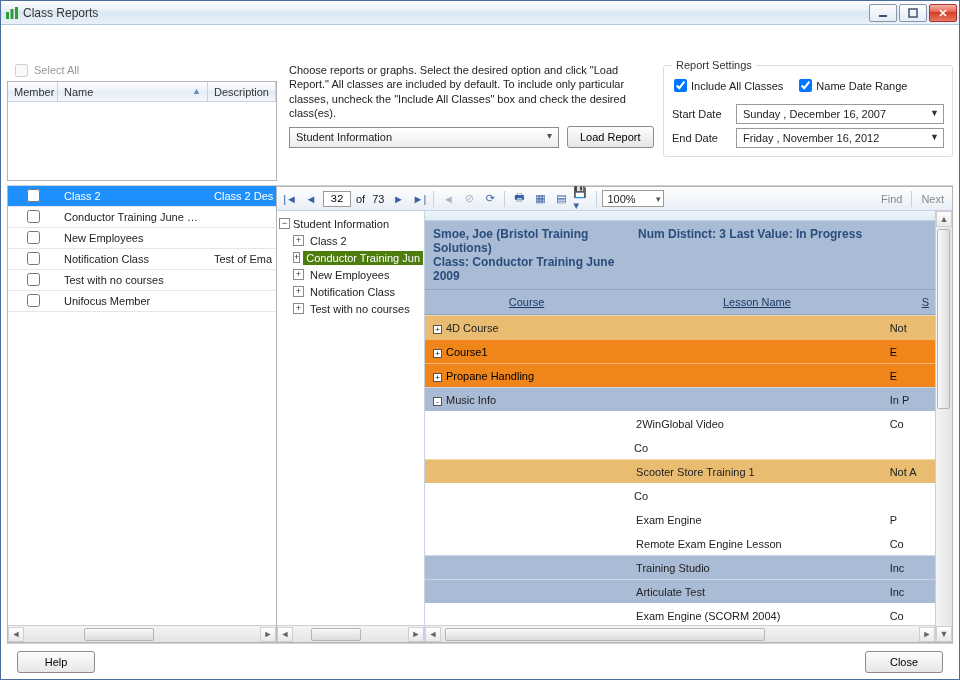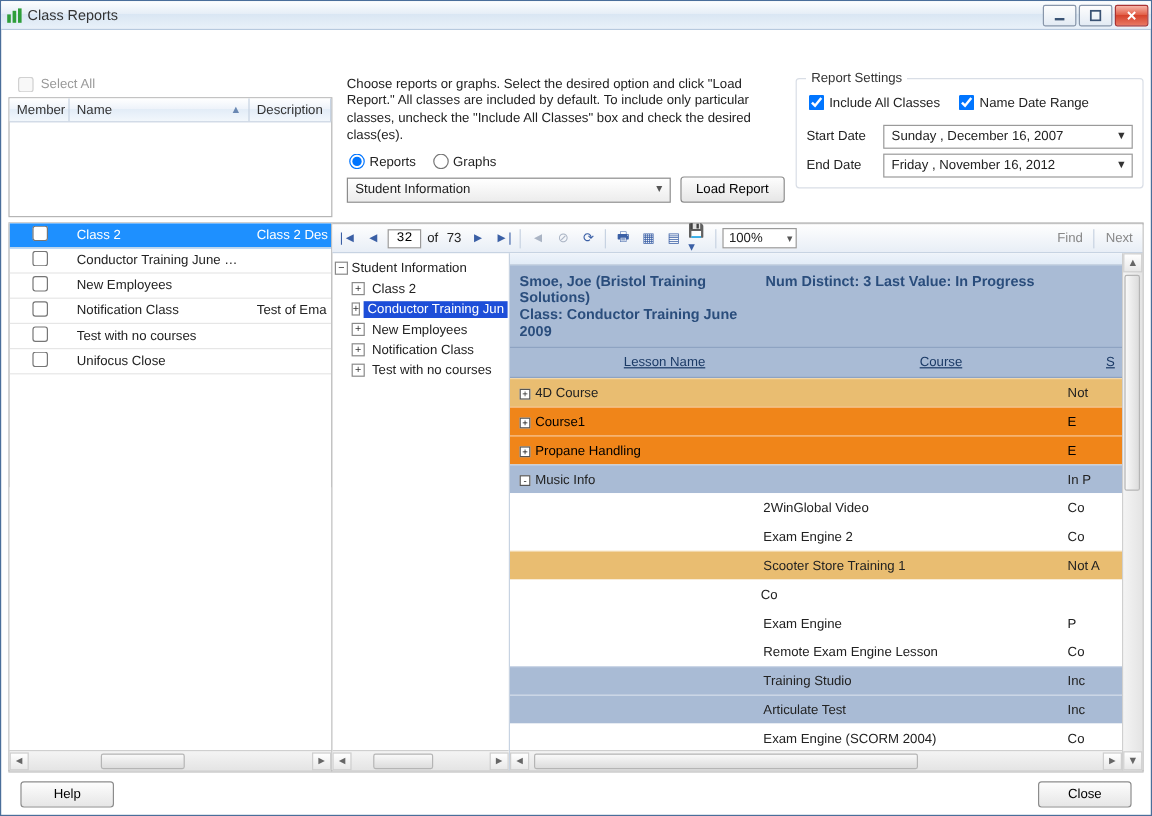--- a/index.html
+++ b/index.html
@@ -74,21 +74,21 @@
 .tb-spacer { flex:1; }
 .tb-link { color:#888; cursor:pointer; padding: 0 4px; }
 
 .viewer-body { flex:1; display:flex; min-height:0; }
 .tree { width: 148px; border-right: 1px solid #c7d3e2; padding: 4px 2px; overflow:hidden; font-size:11px; position:relative; }
 .tree-row { display:flex; align-items:center; height:17px; white-space:nowrap; cursor:pointer; }
 .tree-row .exp { width:11px; height:11px; border:1px solid #8a8a8a; display:inline-flex; align-items:center; justify-content:center; font-size:9px; line-height:1; margin-right:3px; background:#fff; color:#333; }
 .tree-row.root { font-weight: normal; }
 .tree-row.child { padding-left: 14px; }
 .tree-row.child .label { padding: 1px 3px; }
-.tree-row.sel .label { background:#1d4ed8; color:#fff; }
+.tree-row.sel .label { background:#4d7c0f; color:#fff; }
 .tree-hscroll { position:absolute; bottom:0; left:0; right:0; }
 
 .report { flex:1; overflow:hidden; display:flex; flex-direction:column; min-width:0; }
 .report-scroll { flex:1; overflow:hidden; position:relative; }
 .report-content { position:absolute; left:0; top:0; width: 540px; }
 .report-headerbar { height:10px; background: linear-gradient(#eef3fa,#e2ecf7); border-bottom:1px solid #c7d3e2; }
 .rep-group-header { background:#a9bbd5; display:flex; font-weight:bold; color:#2a4d7c; font-size:12px; border-bottom:1px solid #8ea3c2; }
 .rep-group-header .cellA { width: 205px; padding: 6px 8px; }
 .rep-group-header .cellB { flex:1; padding: 6px 8px; }
 .rep-col-header { display:flex; background:#a9bbd5; border-bottom:1px solid #8ea3c2; font-size:11px; }
@@ -156,30 +156,20 @@
                 <span class="sort">▲</span>
               </div>
             <div class="gh gh-desc">Description</div>
           </div>
         </div>
       </div>
 
       <div class="right-upper">
         <div class="mid-upper">
           <div class="instr">Choose reports or graphs. Select the desired option and click "Load Report." All classes are included by default. To include only particular classes, uncheck the "Include All Classes" box and check the desired class(es).</div>
-          <div class="radio-row">
-            <label>
-                <input type="radio" name="rg" checked="" style=""> 
-                <span>Reports</span>
-              </label>
-            <label>
-                <input type="radio" name="rg" style=""> 
-                <span>Graphs</span>
-              </label>
-          </div>
           <div class="combo-row">
             <div class="combo">
                 <span>Student Information</span>
               </div>
             <button class="btn">Load Report</button>
           </div>
         </div>
 
         <div class="settings">
           <fieldset>
@@ -236,21 +226,21 @@
               <div class="c2">Notification Class</div>
               <div class="c3">Test of Ema</div>
             </div>
             <div class="gr">
               <div class="c1"><input type="checkbox" style=""></div>
               <div class="c2">Test with no courses</div>
               <div class="c3"></div>
             </div>
             <div class="gr">
               <div class="c1"><input type="checkbox" style=""></div>
-              <div class="c2">Unifocus Close</div>
+              <div class="c2">Unifocus Member</div>
               <div class="c3"></div>
             </div>
           </div>
         <div class="grid-body-fill"></div>
         <div class="hscroll">
           <div class="arrow">◄</div>
           <div class="thumb"></div>
           <div class="arrow right">►</div>
         </div>
       </div>
@@ -321,22 +311,22 @@
 
             <div class="report">
               <div class="report-scroll">
                 <div class="report-content">
                   <div class="report-headerbar"></div>
                   <div class="rep-group-header">
                     <div class="cellA" id="group-left">Smoe, Joe (Bristol Training Solutions)<br>Class: Conductor Training June 2009</div>
                     <div class="cellB">Num Distinct: 3 Last Value: In Progress</div>
                   </div>
                   <div class="rep-col-header">
+                    <div class="col colA">Course</div>
                     <div class="col colB">Lesson Name</div>
-                    <div class="col colA">Course</div>
                     <div class="col colC">S</div>
                   </div>
                   <div id="report-rows">
                       <div class="rep-row bg-gold">
                         <div class="col colA"><span class="toggle">+</span>4D Course</div>
                         <div class="col colB"></div>
                         <div class="col colC">Not</div>
                       </div>
                       <div class="rep-row bg-orange">
                         <div class="col colA"><span class="toggle">+</span>Course1</div>
@@ -353,21 +343,20 @@
                         <div class="col colB"></div>
                         <div class="col colC">In P</div>
                       </div>
                       <div class="rep-row bg-white">
                         <div class="col colA"></div>
                         <div class="col colB">2WinGlobal Video</div>
                         <div class="col colC">Co</div>
                       </div>
                       <div class="rep-row bg-white">
                         <div class="col colA"></div>
-                        <div class="col colB">Exam Engine 2</div>
                         <div class="col colC">Co</div>
                       </div>
                       <div class="rep-row bg-gold">
                         <div class="col colA"></div>
                         <div class="col colB">Scooter Store Training 1</div>
                         <div class="col colC">Not A</div>
                       </div>
                       <div class="rep-row bg-white">
                         <div class="col colA"></div>
                         <div class="col colC">Co</div>

